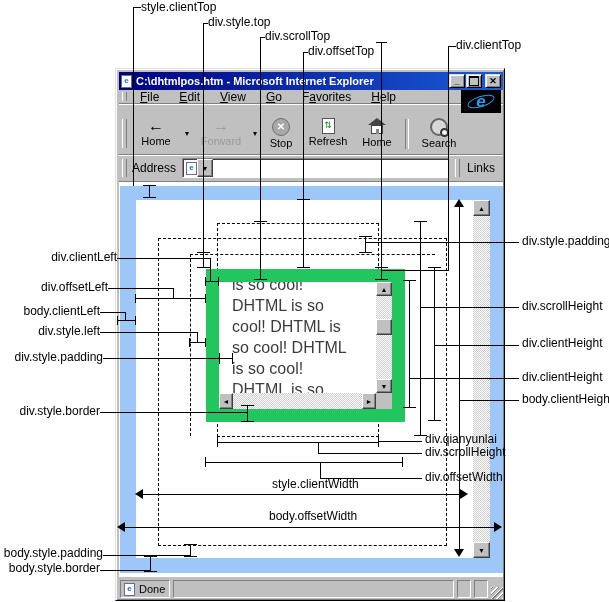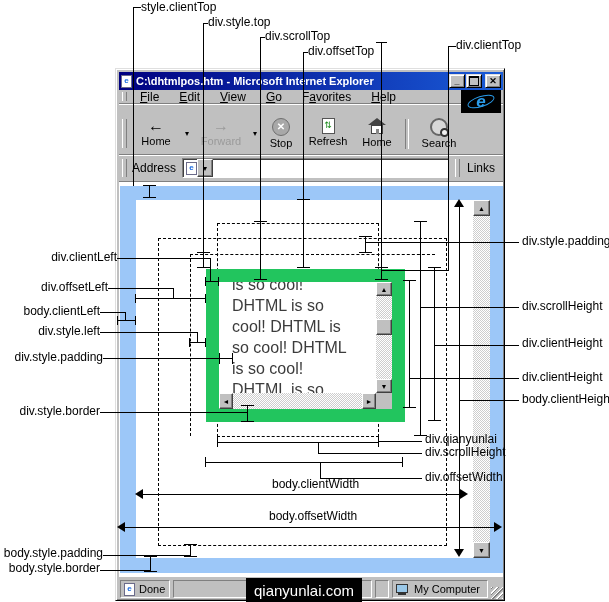--- a/index.html
+++ b/index.html
@@ -258,27 +258,20 @@
     <div class="statusbar">
       <span class="panel p-done">
         <span class="pico">
             <i>e</i>
           </span>
         <span>Done</span>
       </span>
       <span class="panel p-long"></span>
       <span class="panel p-cell"></span>
       <span class="panel p-cell"></span>
-      <span class="panel p-my">
-        <span class="ico-myc">
-            <span class="scr"></span>
-            <span class="base"></span>
-          </span>
-        <span>My Computer</span>
-      </span>
       <span class="sgrip"></span>
     </div>
   </div>
 
   <span class="lbl" style="left:141px;top:1px">style.clientTop</span>
   <span class="lbl" style="left:208px;top:16px">div.style.top</span>
   <span class="lbl" style="left:265px;top:30px">div.scrollTop</span>
   <span class="lbl" style="left:308px;top:45px">div.offsetTop</span>
   <span class="lbl" style="left:456px;top:39px">div.clientTop</span>
 
@@ -291,21 +284,21 @@
 
   <span class="lbl" style="left:522px;top:235px">div.style.padding</span>
   <span class="lbl" style="left:522px;top:300px">div.scrollHeight</span>
   <span class="lbl" style="left:522px;top:337px">div.clientHeight</span>
   <span class="lbl" style="left:522px;top:371px">div.clientHeight</span>
   <span class="lbl" style="left:522px;top:393px">body.clientHeight</span>
   <span class="lbl" style="left:425px;top:433px">div.qianyunlai</span>
   <span class="lbl" style="left:425px;top:446px">div.scrollHeight</span>
   <span class="lbl" style="left:425px;top:471px">div.offsetWidth</span>
 
-  <span class="lbl" style="left:272px;top:478px">body.clientWidth</span>
+  <span class="lbl" style="left:272px;top:478px">style.clientWidth</span>
   <span class="lbl" style="left:269px;top:510px">body.offsetWidth</span>
   <span class="lbl" style="right:506px;top:547px">body.style.padding</span>
   <span class="lbl" style="right:509px;top:562px">body.style.border</span>
 
   <i class="ln" style="left:133px;top:7px;width:8px"></i>
   <i class="ln" style="left:133px;top:7px;height:179px"></i>
   <i class="ln" style="left:149px;top:186px;height:12px"></i>
   <i class="ln" style="left:143px;top:185px;width:13px"></i>
   <i class="ln" style="left:143px;top:197px;width:13px"></i>
 
@@ -415,14 +408,13 @@
   <i class="ln" style="left:402px;top:457px;height:10px"></i>
 
   <i class="ln" style="left:141px;top:494px;width:320px"></i>
   <i class="ah ahl" style="left:135px;top:489px"></i>
   <i class="ah ahr" style="left:460px;top:489px"></i>
 
   <i class="ln" style="left:123px;top:527px;width:373px"></i>
   <i class="ah ahl" style="left:117px;top:522px"></i>
   <i class="ah ahr" style="left:494px;top:522px"></i>
 
-  <div id="watermark">qianyunlai.com</div>
 </div>
 
 </body></html>

